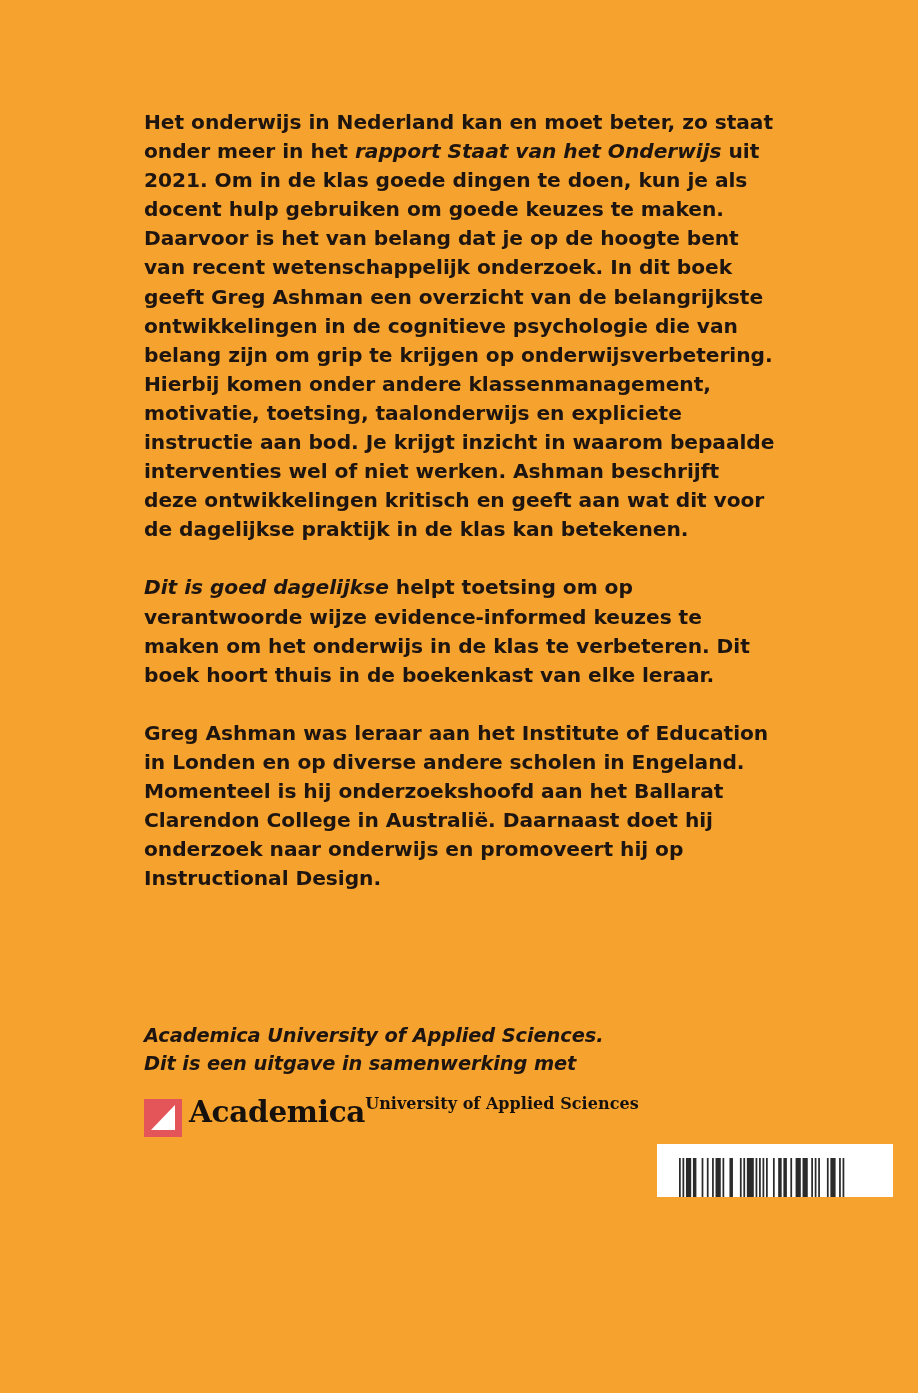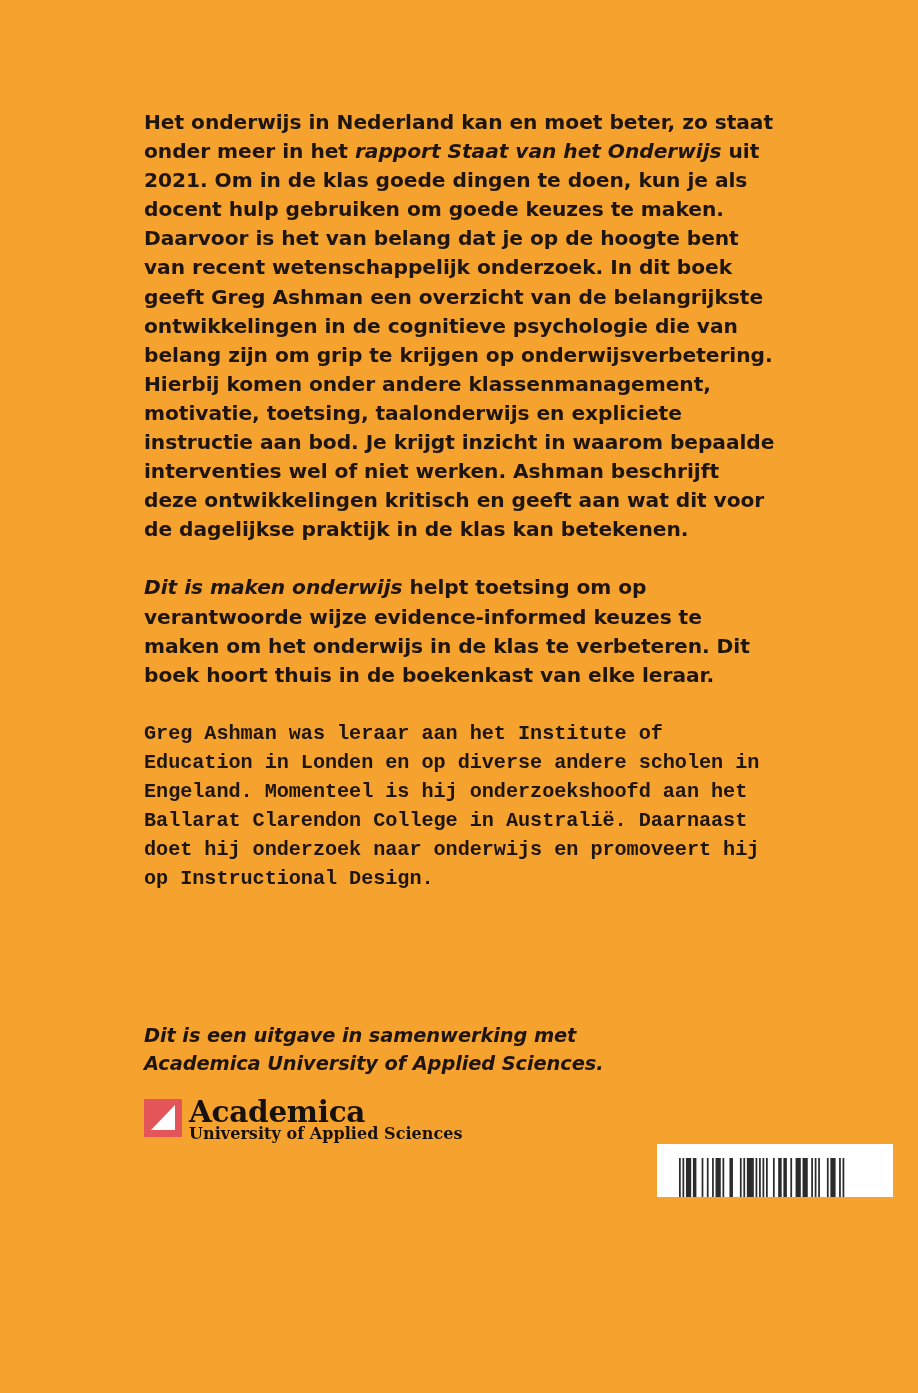--- a/index.html
+++ b/index.html
@@ -34,21 +34,21 @@
     color: #1E1510;
     font-family: "DejaVu Sans", sans-serif;
     font-size: 20.2px;
     line-height: 29.1px;
     font-weight: 600;
     letter-spacing: -0.05px;
   }
   .blurb p {
     margin: 0 0 29px 0;
   }
-  .blurb p:last-child { margin-bottom: 0; font-family: Liberation Mono, monospace; }
+  .blurb p:last-child { margin-bottom: 0; }
   .blurb i, .blurb em {
     font-style: italic;
     font-weight: 600;
   }
 
   
   .copub {
     position: absolute;
     left: 112px;
     top: 1022px;
@@ -85,21 +85,21 @@
     left: 7px;
     top: 6px;
     width: 0;
     height: 0;
     border-left: 24px solid transparent;
     border-bottom: 25px solid #FFFFFF;
   }
   .acad-words {
     margin-left: 7px;
     display: flex;
-    flex-direction: column;
+    flex-direction: row;
     justify-content: flex-start;
   }
   .acad-name {
     font-family: "DejaVu Serif", serif;
     font-weight: 700;
     font-size: 29.5px;
     line-height: 30px;
     color: #17110D;
     letter-spacing: -0.3px;
   }
@@ -148,28 +148,28 @@
   .barcode-box svg { display: block; }
 </style>
 </head>
 <body>
 
 <div id="cover">
 
   <div class="blurb">
     <p><span>Het onderwijs in Nederland kan en moet beter, zo staat onder meer in het </span><i>rapport Staat van het Onderwijs</i><span> uit 2021. Om in de klas goede dingen te doen, kun je als docent hulp gebruiken om goede keuzes te maken. Daarvoor is het van belang dat je op de hoogte bent van recent wetenschappelijk onderzoek. In dit boek geeft Greg Ashman een overzicht van de belangrijkste ontwikkelingen in de cognitieve psychologie die van belang zijn om grip te krijgen op onderwijsverbetering. Hierbij komen onder andere klassenmanagement, motivatie, toetsing, taalonderwijs en expliciete instructie aan bod. Je krijgt inzicht in waarom bepaalde interventies wel of niet werken. Ashman beschrijft deze ontwikkelingen kritisch en geeft aan wat dit voor de dagelijkse praktijk in de klas kan betekenen.</span></p>
 
-    <p><i>Dit is maken onderwijs</i><span> helpt toetsing om op verantwoorde wijze evidence-informed keuzes te maken om het onderwijs in de klas te verbeteren. Dit boek hoort thuis in de boekenkast van elke leraar.</span></p>
+    <p><i>Dit is goed dagelijkse</i><span> helpt toetsing om op verantwoorde wijze evidence-informed keuzes te maken om het onderwijs in de klas te verbeteren. Dit boek hoort thuis in de boekenkast van elke leraar.</span></p>
 
     <p>Greg Ashman was leraar aan het Institute of Education in Londen en op diverse andere scholen in Engeland. Momenteel is hij onderzoekshoofd aan het Ballarat Clarendon College in Australië. Daarnaast doet hij onderzoek naar onderwijs en promoveert hij op Instructional Design.</p>
   </div>
 
   <div class="copub">
+    <span class="line">Academica University of Applied Sciences.</span>
     <span class="line">Dit is een uitgave in samenwerking met</span>
-    <span class="line">Academica University of Applied Sciences.</span>
   </div>
 
   <div class="acad-logo">
     <span class="acad-mark">
       <span class="tri"></span>
     </span>
     <span class="acad-words">
       <span class="acad-name">Academica</span>
       <span class="acad-tag">University of Applied Sciences</span>
     </span>

